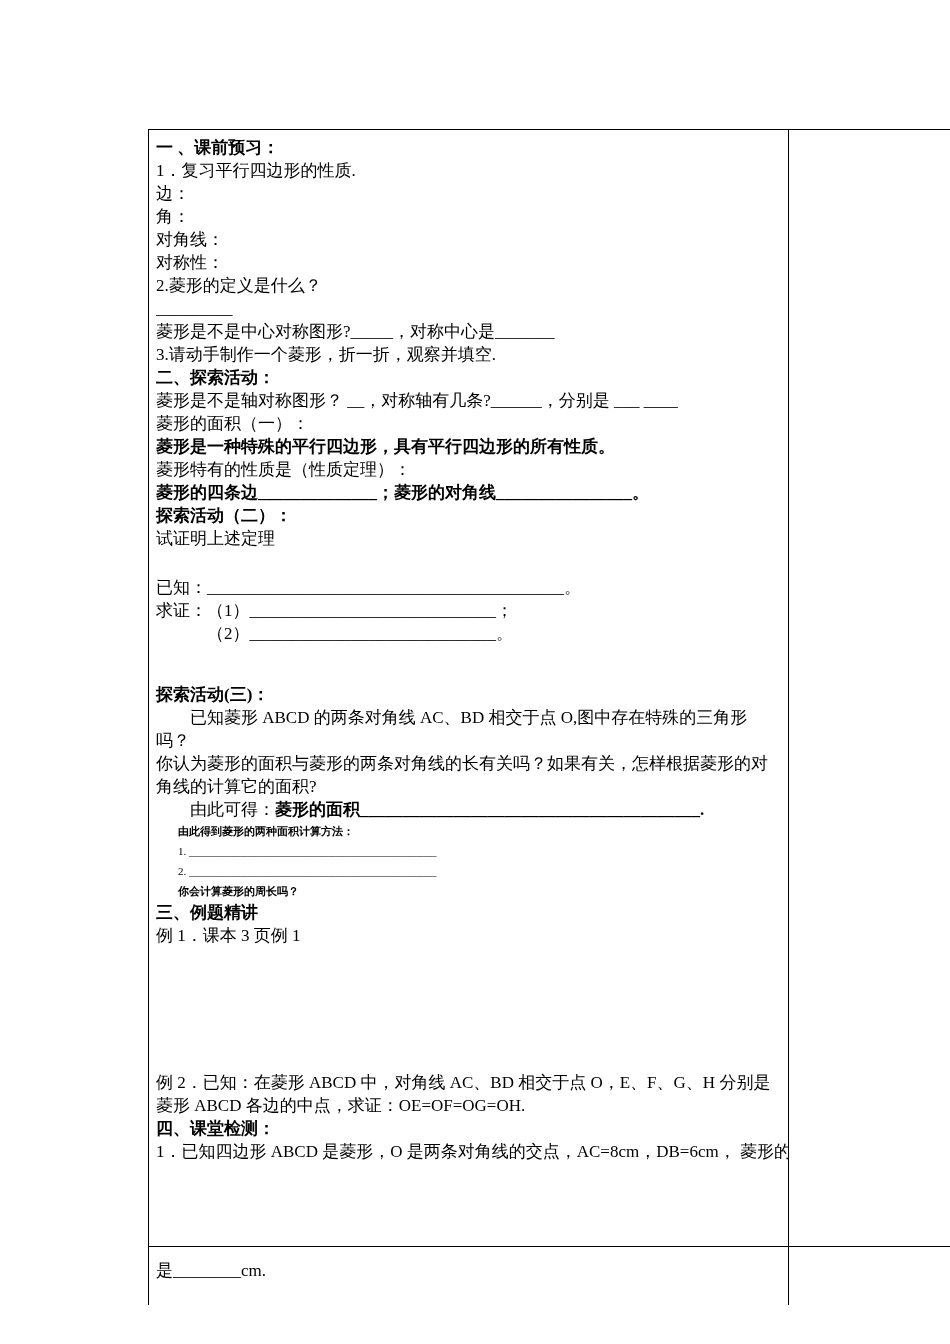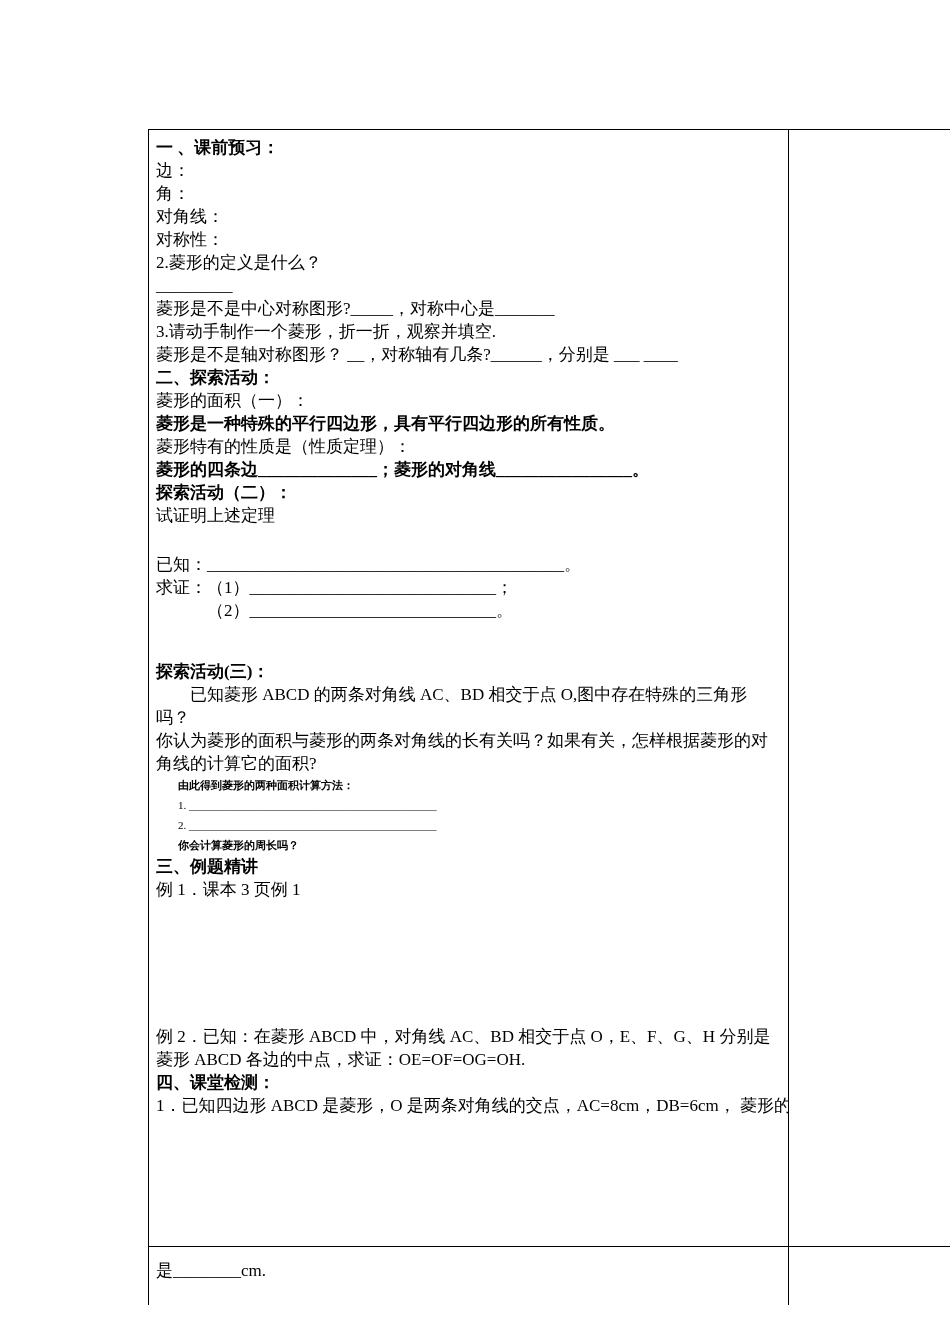--- a/index.html
+++ b/index.html
@@ -37,42 +37,44 @@
 </style>
 </head>
 <body>
 
 <div class="page">
   <div class="doc-table">
 
     <div class="row row-main">
       <div class="cell-main" id="main-cell-lines">
           <div class="line"><span class="seg-b">一 、课前预习：</span></div>
+          <div class="line"><span>1．复习平行四边形的性质.</span></div>
           <div class="line"><span>边：</span></div>
           <div class="line"><span>角：</span></div>
           <div class="line"><span>对角线：</span></div>
           <div class="line"><span>对称性：</span></div>
           <div class="line"><span>2.菱形的定义是什么？</span></div>
           <div class="line"><span>_________</span></div>
           <div class="line"><span>菱形是不是中心对称图形?_____，对称中心是_______</span></div>
           <div class="line"><span>3.请动手制作一个菱形，折一折，观察并填空.</span></div>
+          <div class="line"><span class="seg-b">二、探索活动：</span></div>
           <div class="line"><span>菱形是不是轴对称图形？ __，对称轴有几条?______，分别是 ___ ____</span></div>
-          <div class="line"><span class="seg-b">二、探索活动：</span></div>
           <div class="line"><span>菱形的面积（一）：</span></div>
           <div class="line"><span class="seg-b">菱形是一种特殊的平行四边形，具有平行四边形的所有性质。</span></div>
           <div class="line"><span>菱形特有的性质是（性质定理）：</span></div>
           <div class="line"><span class="seg-b">菱形的四条边______________；菱形的对角线________________。</span></div>
           <div class="line"><span class="seg-b">探索活动（二）：</span></div>
           <div class="line"><span>试证明上述定理</span></div>
           <div class="line" style="margin-top: 26px;"><span>已知：__________________________________________。</span></div>
           <div class="line"><span>求证：（1）_____________________________；</span></div>
           <div class="line" style="padding-left: 3em;"><span>（2）_____________________________。</span></div>
           <div class="line" style="margin-top: 38px;"><span class="seg-b">探索活动(三)：</span></div>
           <div class="line" style="text-indent: 2em;"><span>已知菱形 ABCD 的两条对角线 AC、BD 相交于点 O,图中存在特殊的三角形吗？</span></div>
           <div class="line"><span>你认为菱形的面积与菱形的两条对角线的长有关吗？如果有关，怎样根据菱形的对角线的计算它的面积?</span></div>
+          <div class="line" style="padding-left: 2em;"><span>由此可得：</span><span class="seg-b">菱形的面积</span><span class="seg-b">________________________________________</span><span class="seg-b">.</span></div>
           <div class="line small" style="padding-left: 2em;"><span class="seg-b">由此得到菱形的两种面积计算方法：</span></div>
           <div class="line small" style="padding-left: 2em;"><span>1. </span><span>_____________________________________________</span></div>
           <div class="line small" style="padding-left: 2em;"><span>2. </span><span>_____________________________________________</span></div>
           <div class="line small" style="padding-left: 2em;"><span class="seg-b">你会计算菱形的周长吗？</span></div>
           <div class="line"><span class="seg-b">三、例题精讲</span></div>
           <div class="line"><span>例 1．课本 3 页例 1</span></div>
           <div class="line" style="margin-top: 124px;"><span>例 2．已知：在菱形 ABCD 中，对角线 AC、BD 相交于点 O，E、F、G、H 分别是菱形 ABCD 各边的中点，求证：OE=OF=OG=OH.</span></div>
           <div class="line" style=""><span class="seg-b">四、课堂检测：</span></div>
           <div class="line nowrap"><span>1．已知四边形 ABCD 是菱形，O 是两条对角线的交点，AC=8cm，DB=6cm， 菱形的边长</span></div>
         </div>

